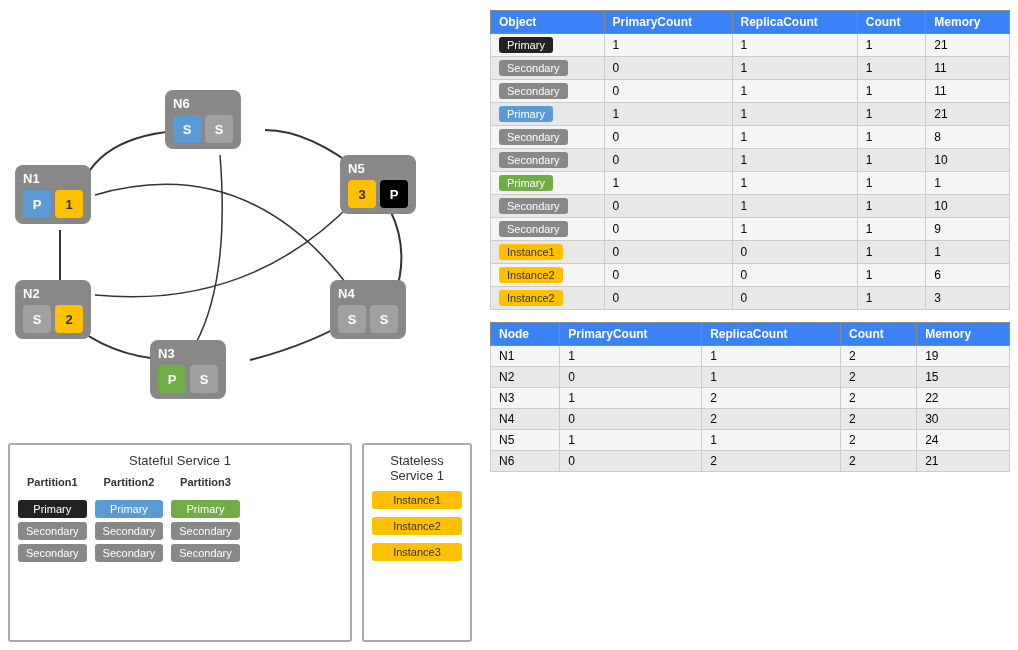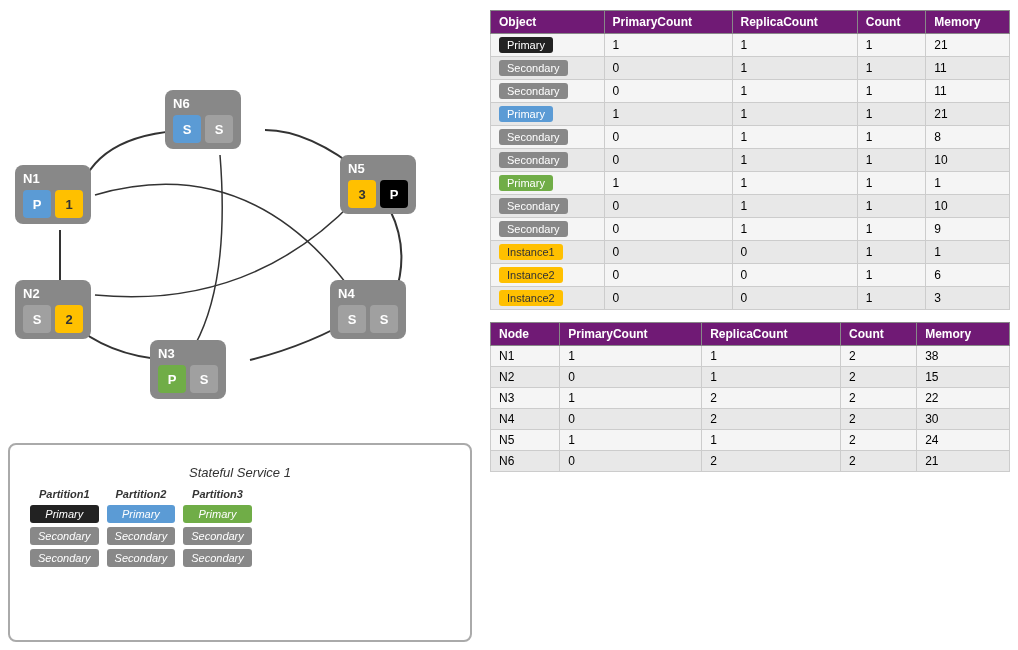--- a/index.html
+++ b/index.html
@@ -70,24 +70,23 @@
       width: 480px;
       height: 215px;
       display: flex;
       flex-direction: row;
       gap: 10px;
       padding: 8px;
     }
 
     .service-box {
       border: 2px solid #aaa;
-      border-radius: 8px;
-      padding: 20px;
+      border-radius: 3px;
+      padding: 8px;
       background: white;
-      font-style: italic;
     }
     .service-title {
       text-align: center;
       font-size: 13px;
       font-weight: normal;
       margin-bottom: 8px;
       color: #333;
     }
     .partitions-row {
       display: flex;
@@ -96,21 +95,21 @@
     }
     .partition-col {
       display: flex;
       flex-direction: column;
       gap: 4px;
     }
     .partition-title {
       text-align: center;
       font-size: 11px;
       font-weight: bold;
-      margin-bottom: 1px;
+      margin-bottom: 8px;
       color: #333;
     }
     .legend-item {
       padding: 3px 8px;
       border-radius: 3px;
       font-size: 11px;
       text-align: center;
       color: white;
       font-weight: normal;
     }
@@ -125,21 +124,21 @@
       position: absolute;
       left: 490px; top: 10px;
       width: 520px;
     }
     table {
       border-collapse: collapse;
       width: 100%;
       margin-bottom: 12px;
     }
     th {
-      background: #701a75;
+      background: #3b82f6;
       color: white;
       padding: 4px 8px;
       text-align: left;
       font-size: 12px;
       border: 1px solid #888;
     }
     td {
       padding: 3px 8px;
       font-size: 12px;
       border: 1px solid #ccc;
@@ -256,20 +255,29 @@
 
       <div class="partition-col">
         <div class="partition-title">Partition3</div>
         <div class="legend-item legend-primary-green">Primary</div>
         <div class="legend-item legend-secondary-gray">Secondary</div>
         <div class="legend-item legend-secondary-gray">Secondary</div>
       </div>
     </div>
   </div>
 
+  <div class="service-box" style="min-width:110px;">
+    <div class="service-title" style="white-space:pre-line;">Stateless
+Service 1</div>
+    <div class="partition-col">
+      <div class="legend-item legend-instance-yellow">Instance1</div>
+      <div class="legend-item legend-instance-yellow" style="margin-top:4px;">Instance2</div>
+      <div class="legend-item legend-instance-yellow" style="margin-top:4px;">Instance3</div>
+    </div>
+  </div>
 </div>
 
 <div id="tables-area">
 
   <table>
     <thead>
       <tr>
         <th>Object</th>
         <th>PrimaryCount</th>
         <th>ReplicaCount</th>
@@ -400,21 +408,21 @@
         <th>Memory</th>
       </tr>
     </thead>
     <tbody id="node-table-body">
 
     <tr>
     <td>N1</td>
     <td>1</td>
     <td>1</td>
     <td>2</td>
-    <td>38</td>
+    <td>19</td>
   </tr>
         <tr>
     <td>N2</td>
     <td>0</td>
     <td>1</td>
     <td>2</td>
     <td>15</td>
   </tr>
         <tr>
     <td>N3</td>

